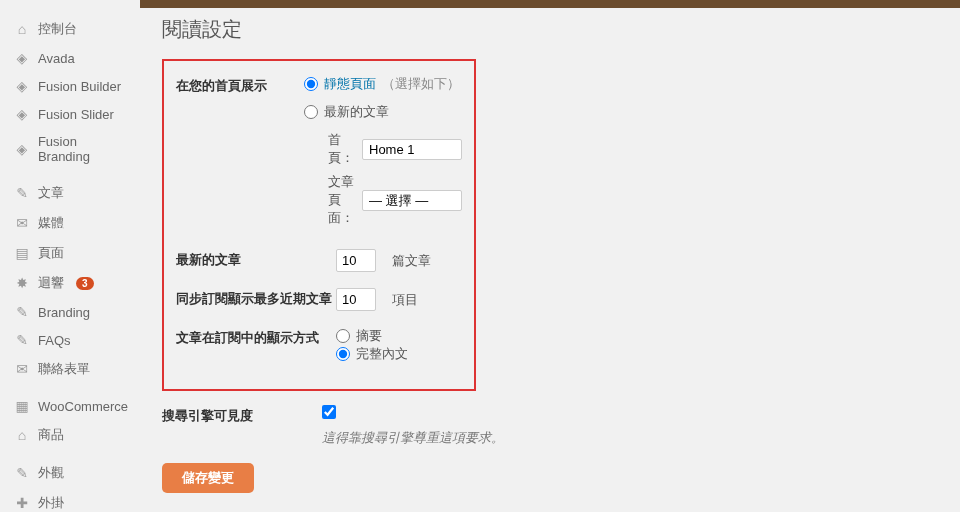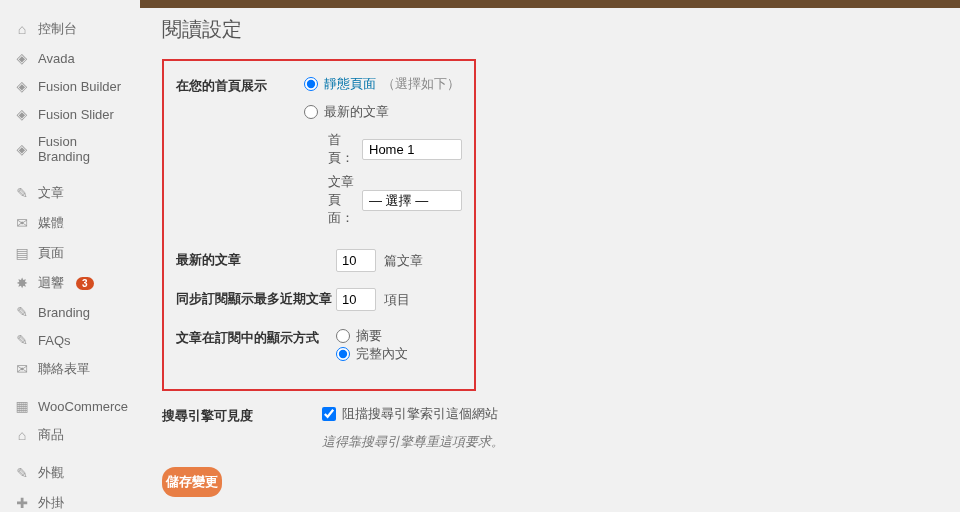--- a/index.html
+++ b/index.html
@@ -20,23 +20,23 @@
 .row-body{flex:1;font-size:13px;color:#555}
 .radio-line,.check-line{display:flex;align-items:center;gap:6px;margin-bottom:10px;font-size:13px}
 .grey{color:#888}
 .subfield{display:flex;align-items:center;gap:8px;margin:6px 0 6px 24px;font-size:13px}
 select{font-size:13px;padding:2px 18px 2px 6px;border:1px solid #ccc;border-radius:2px;background:#fff;appearance:none;position:relative;min-width:100px}
 .sel-wrap{position:relative;display:inline-block}
 .sel-wrap::after{content:"";position:absolute;right:6px;top:4px;font-size:9px;color:#555;pointer-events:none;line-height:7px}
 .sel-wrap::before{content:"▴\A▾";white-space:pre;position:absolute;right:5px;top:1px;font-size:8px;color:#555;pointer-events:none;line-height:8px}
 input[type=text]{width:40px;padding:3px 5px;border:1px solid #ccc;border-radius:2px;font-size:13px}
 input[type=radio],input[type=checkbox]{width:14px;height:14px;margin:0}
-.inline{display:flex;align-items:center;gap:8px}
+.inline{display:flex;align-items:center;gap:16px}
 .ital{font-style:italic;color:#777;margin-top:4px}
-.btn{background:#e87e45;color:#fff;border:none;padding:6px 4px;border-radius:13px;font-size:13px;font-weight:600;cursor:pointer}
+.btn{background:#e87e45;color:#fff;border:none;padding:6px 20px;border-radius:5px;font-size:13px;font-weight:600;cursor:pointer}
 .outside-row{display:flex;align-items:flex-start;margin-bottom:16px;width:370px}
 </style>
 </head>
 <body>
 <div class="adminbar"></div>
 <div class="wrap">
 
 <div class="sidebar" id="sidebar">
       <div class="menu-item">
         <span class="icon">⌂</span>
@@ -166,21 +166,20 @@
       </div>
     </div>
 
   </div>
 
   <div class="outside-row">
     <div class="row-label">搜尋引擎可見度</div>
     <div class="row-body">
       <label class="check-line">
         <input type="checkbox" checked="" style="">
-        <span>阻擋搜尋引擎索引這個網站</span>
       </label>
       <div class="ital">這得靠搜尋引擎尊重這項要求。</div>
     </div>
   </div>
 
   <button class="btn">儲存變更</button>
 </div>
 
 </div>
 

